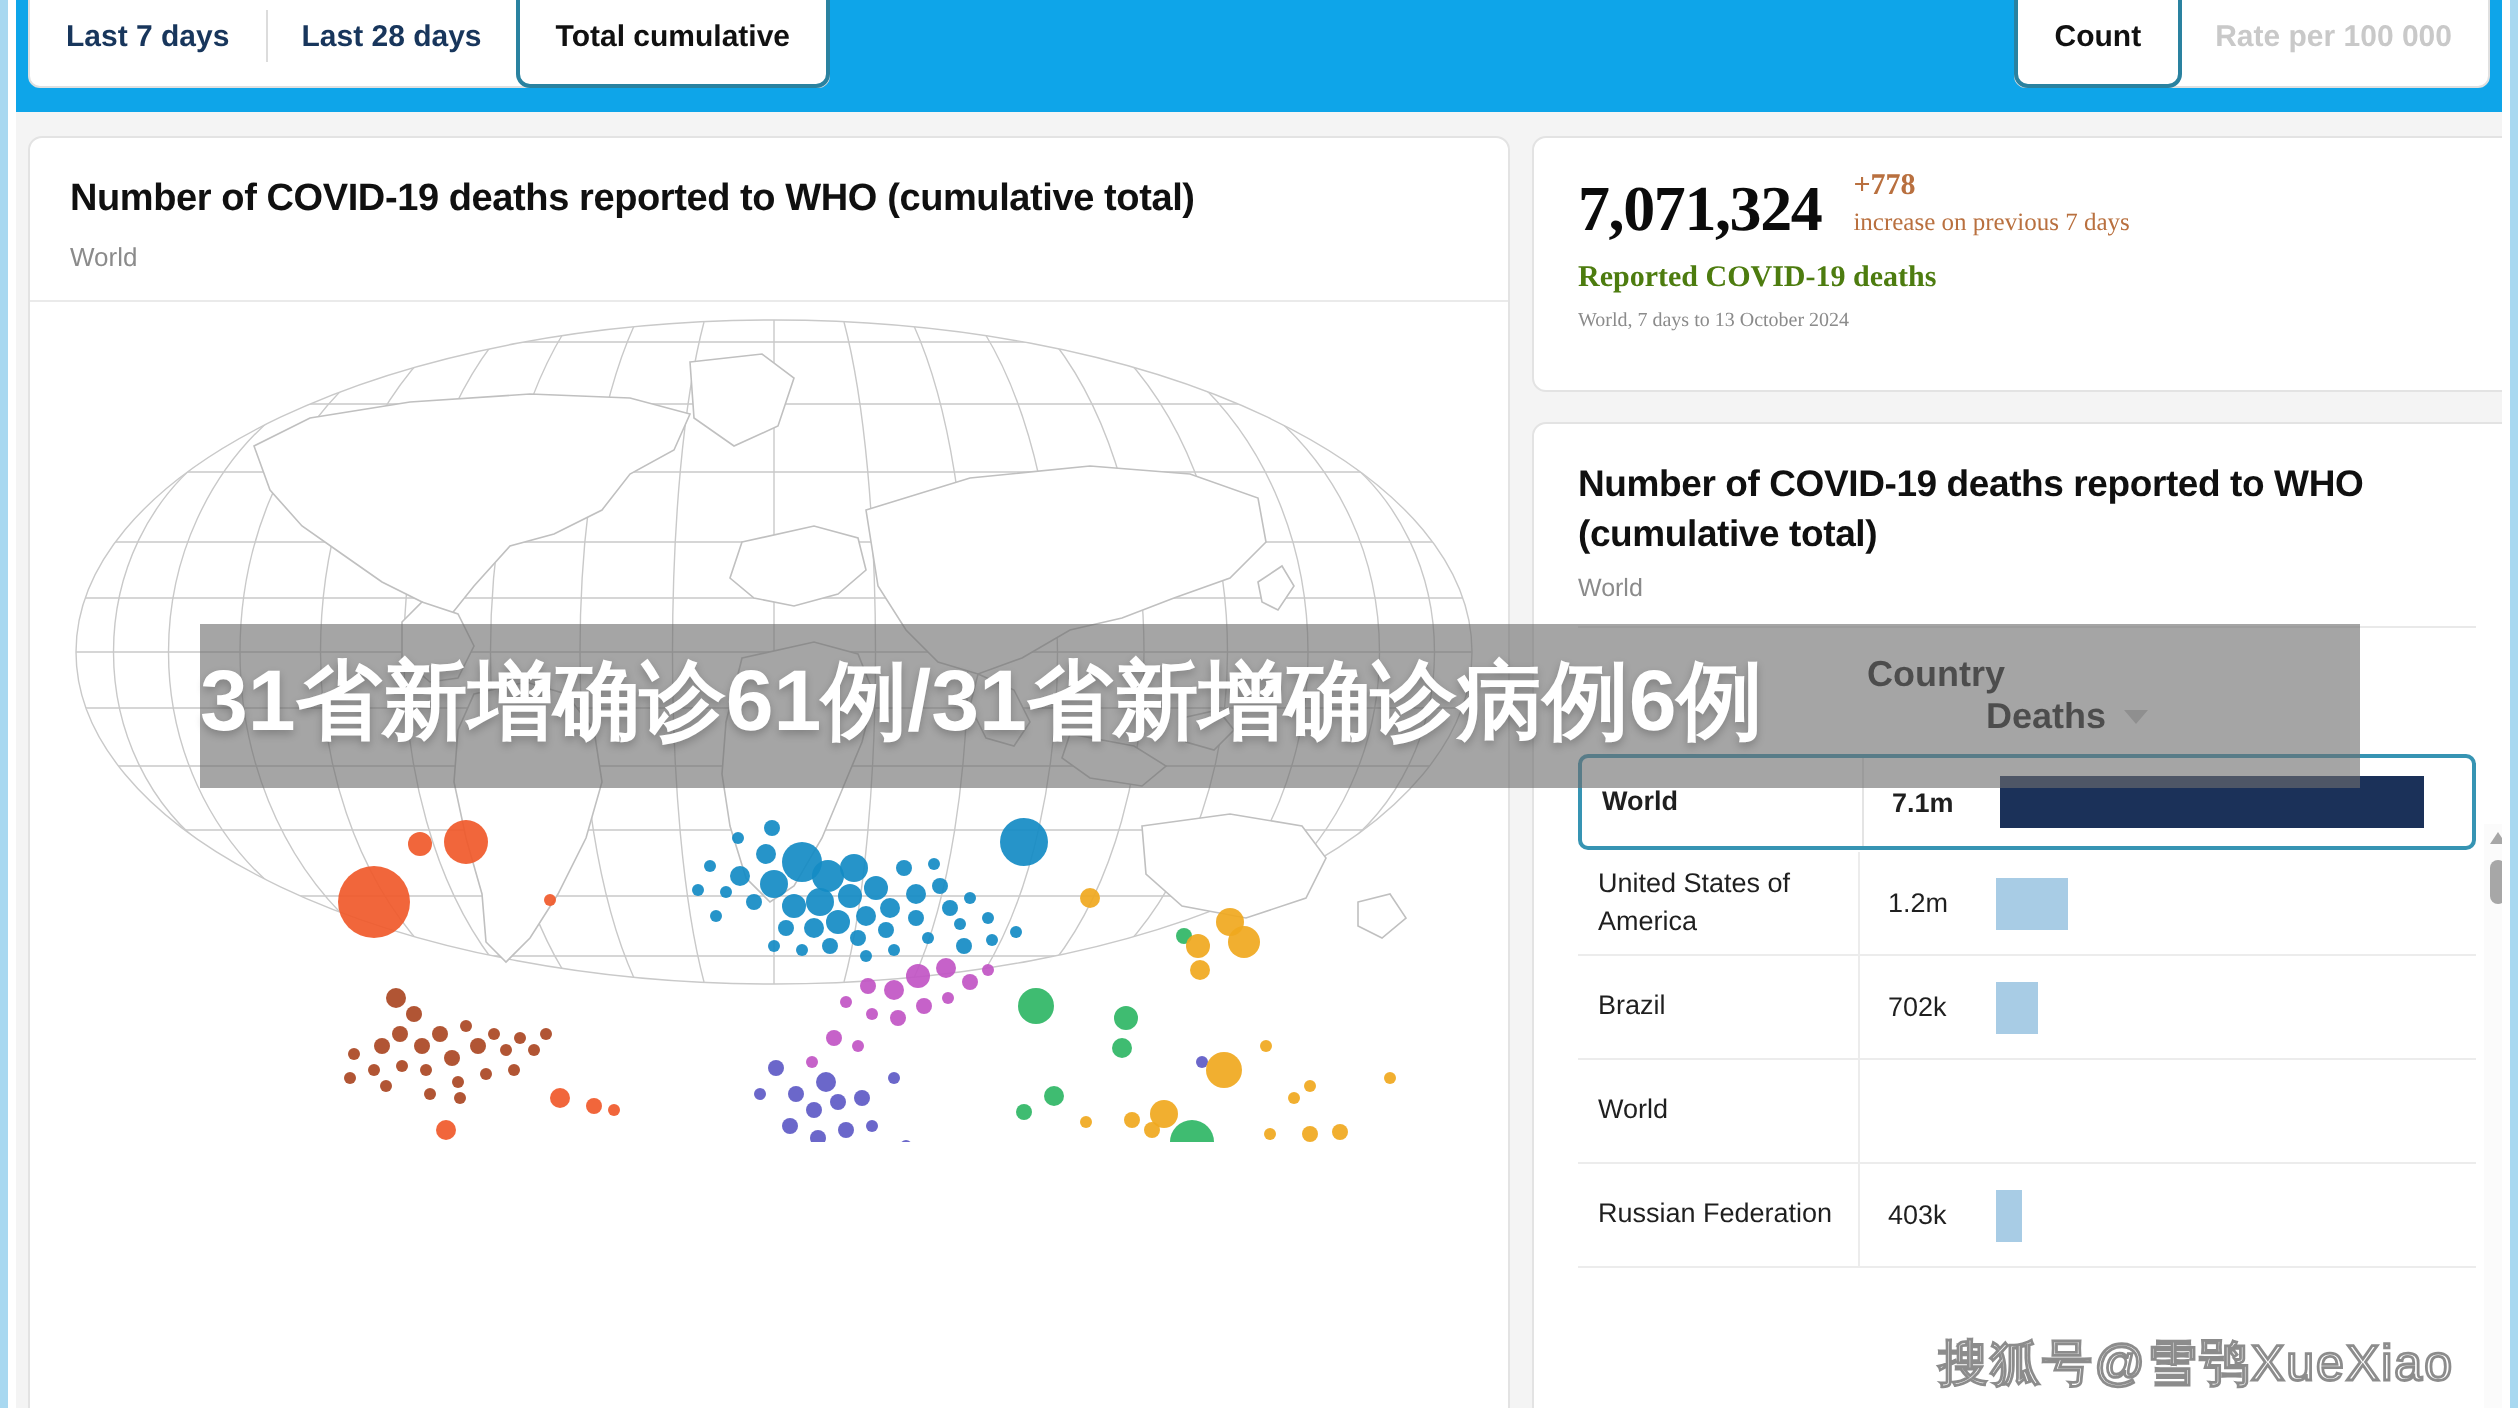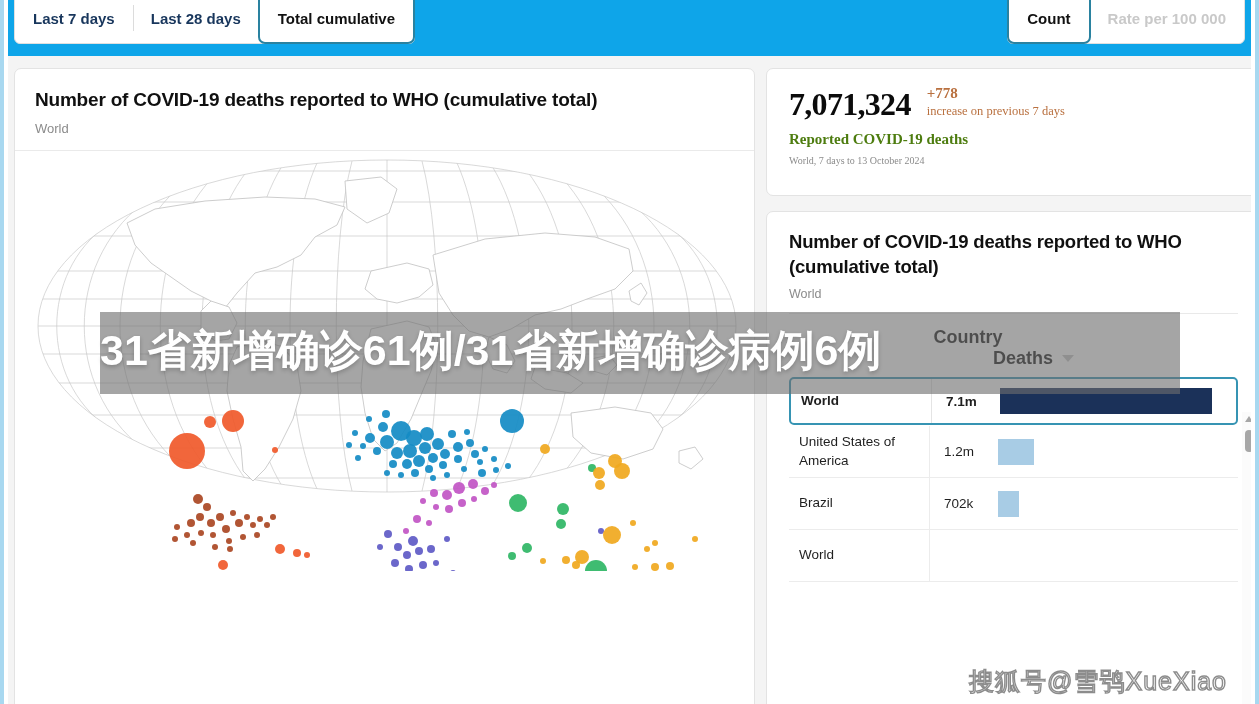--- a/index.html
+++ b/index.html
@@ -721,20 +721,28 @@
             <span class="val-num">702k</span>
             <span class="bar" style="width:21px;background:#a8cce5"></span>
           </div>
         </div>
 
         <div class="row">
           <div class="cell-country">World</div>
           <div class="cell-sep"></div>
         </div>
 
+        <div class="row">
+          <div class="cell-country">Russian Federation</div>
+          <div class="cell-sep"></div>
+          <div class="cell-value">
+            <span class="val-num">403k</span>
+            <span class="bar" style="width:13px;background:#a8cce5"></span>
+          </div>
+        </div>
 
       </div>
 
       <div id="tbl-scroll">
         <div id="tbl-scroll-up"></div>
         <div id="tbl-scroll-thumb"></div>
       </div>
     </div>
 
   </div>

